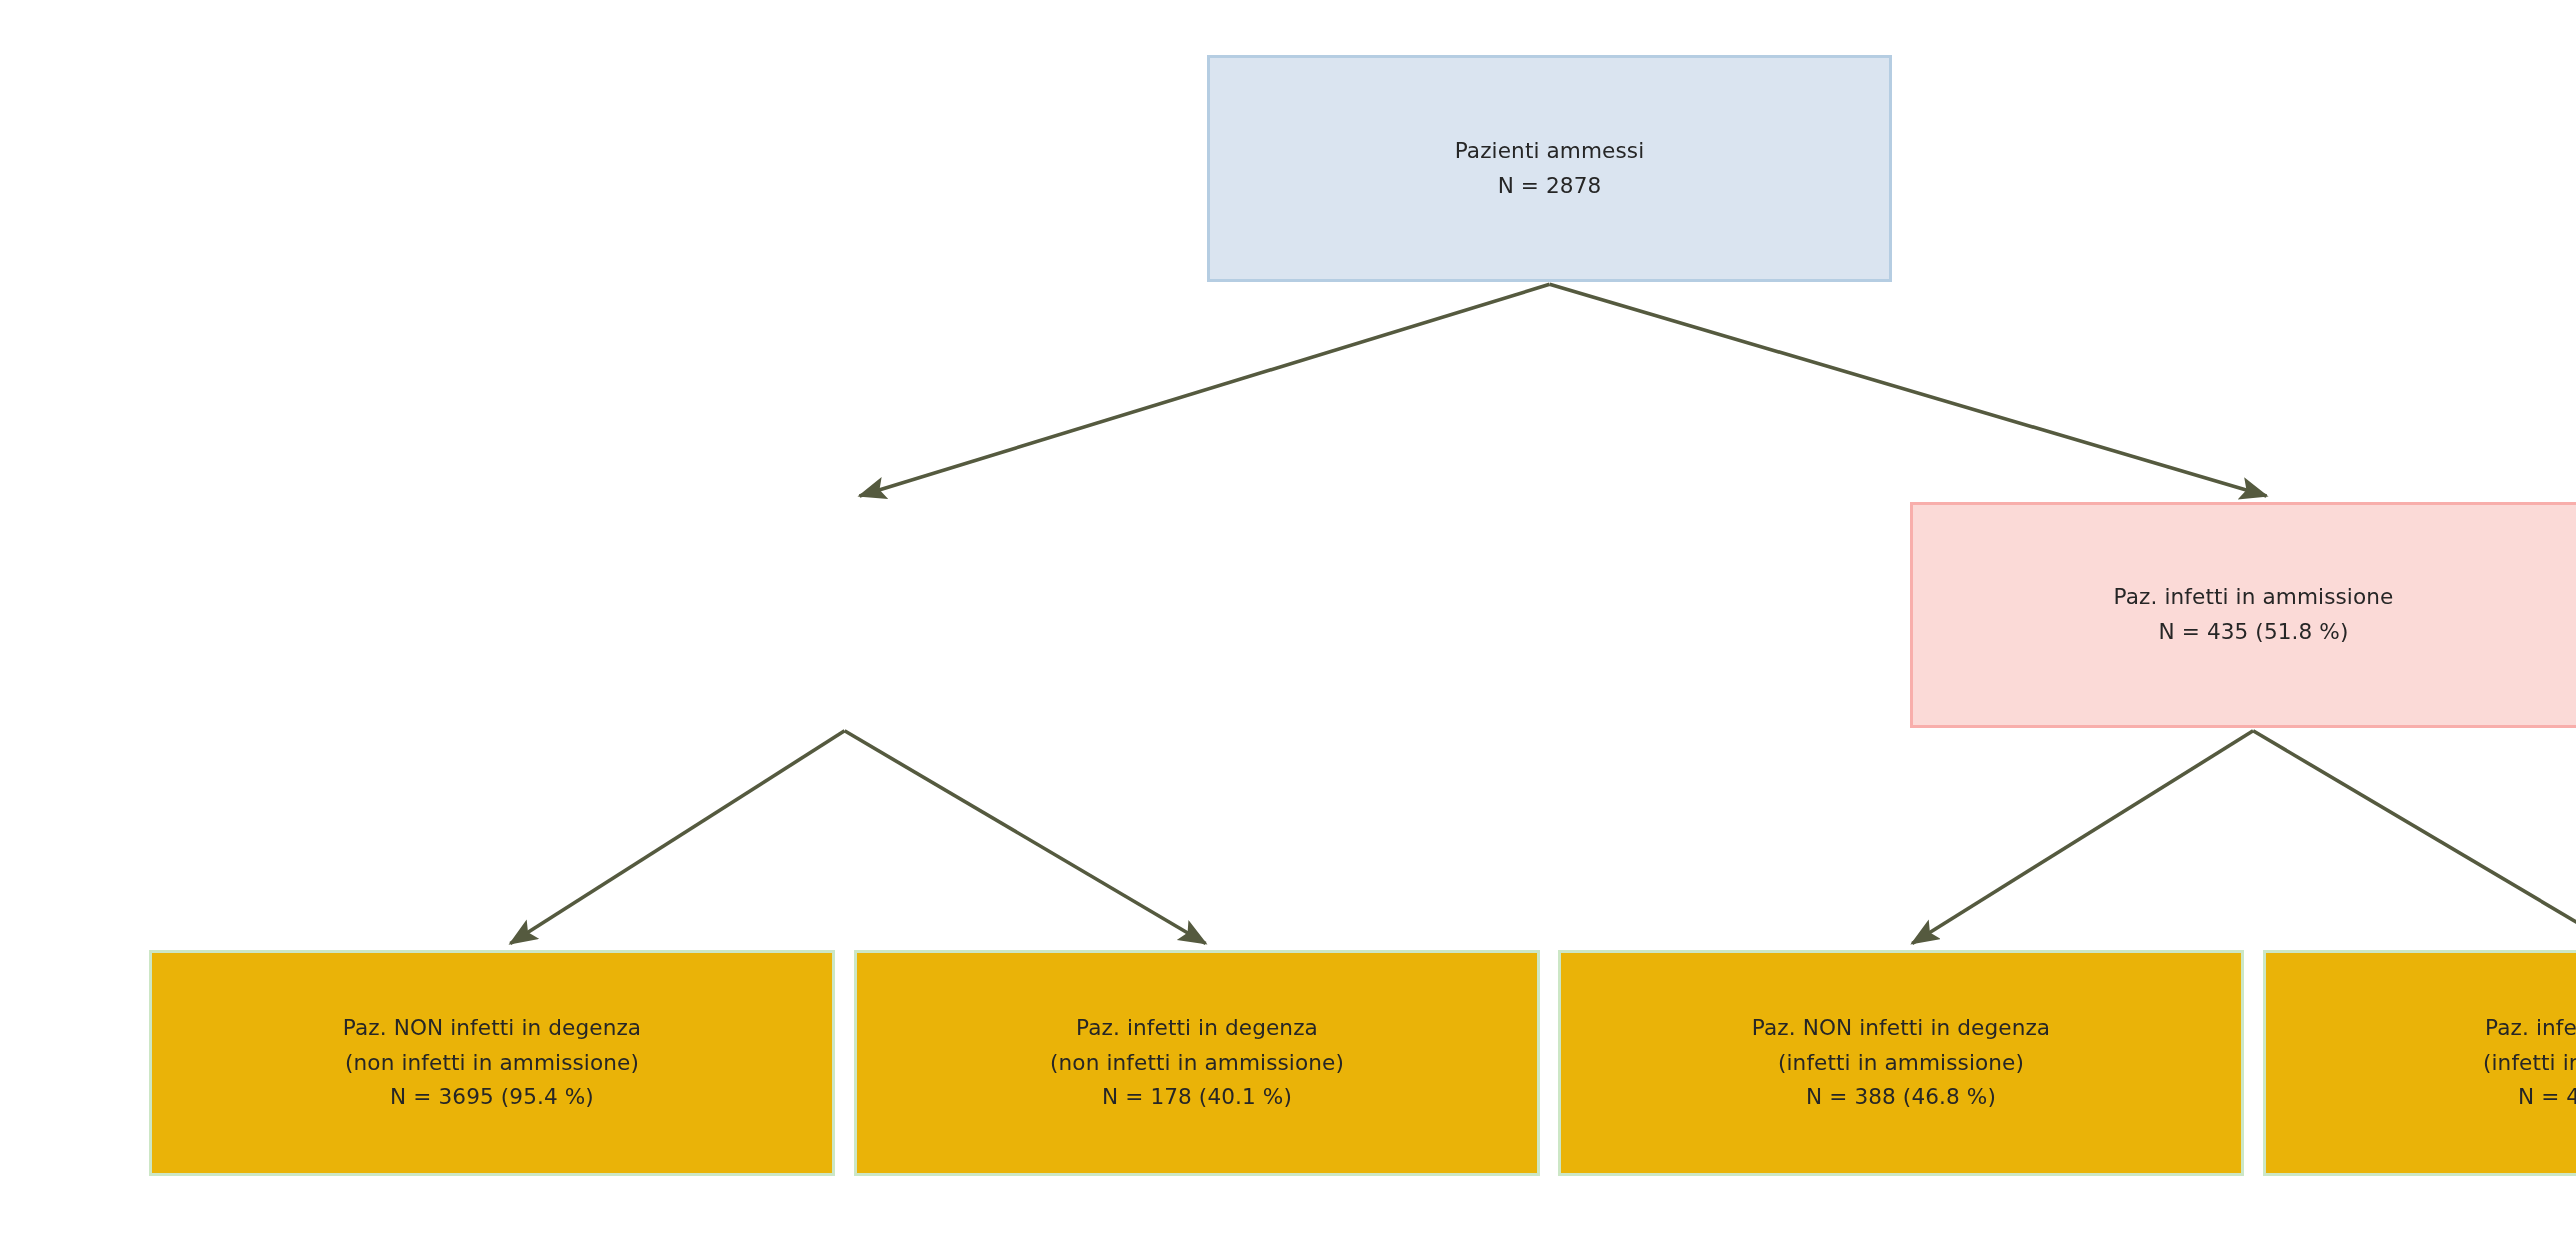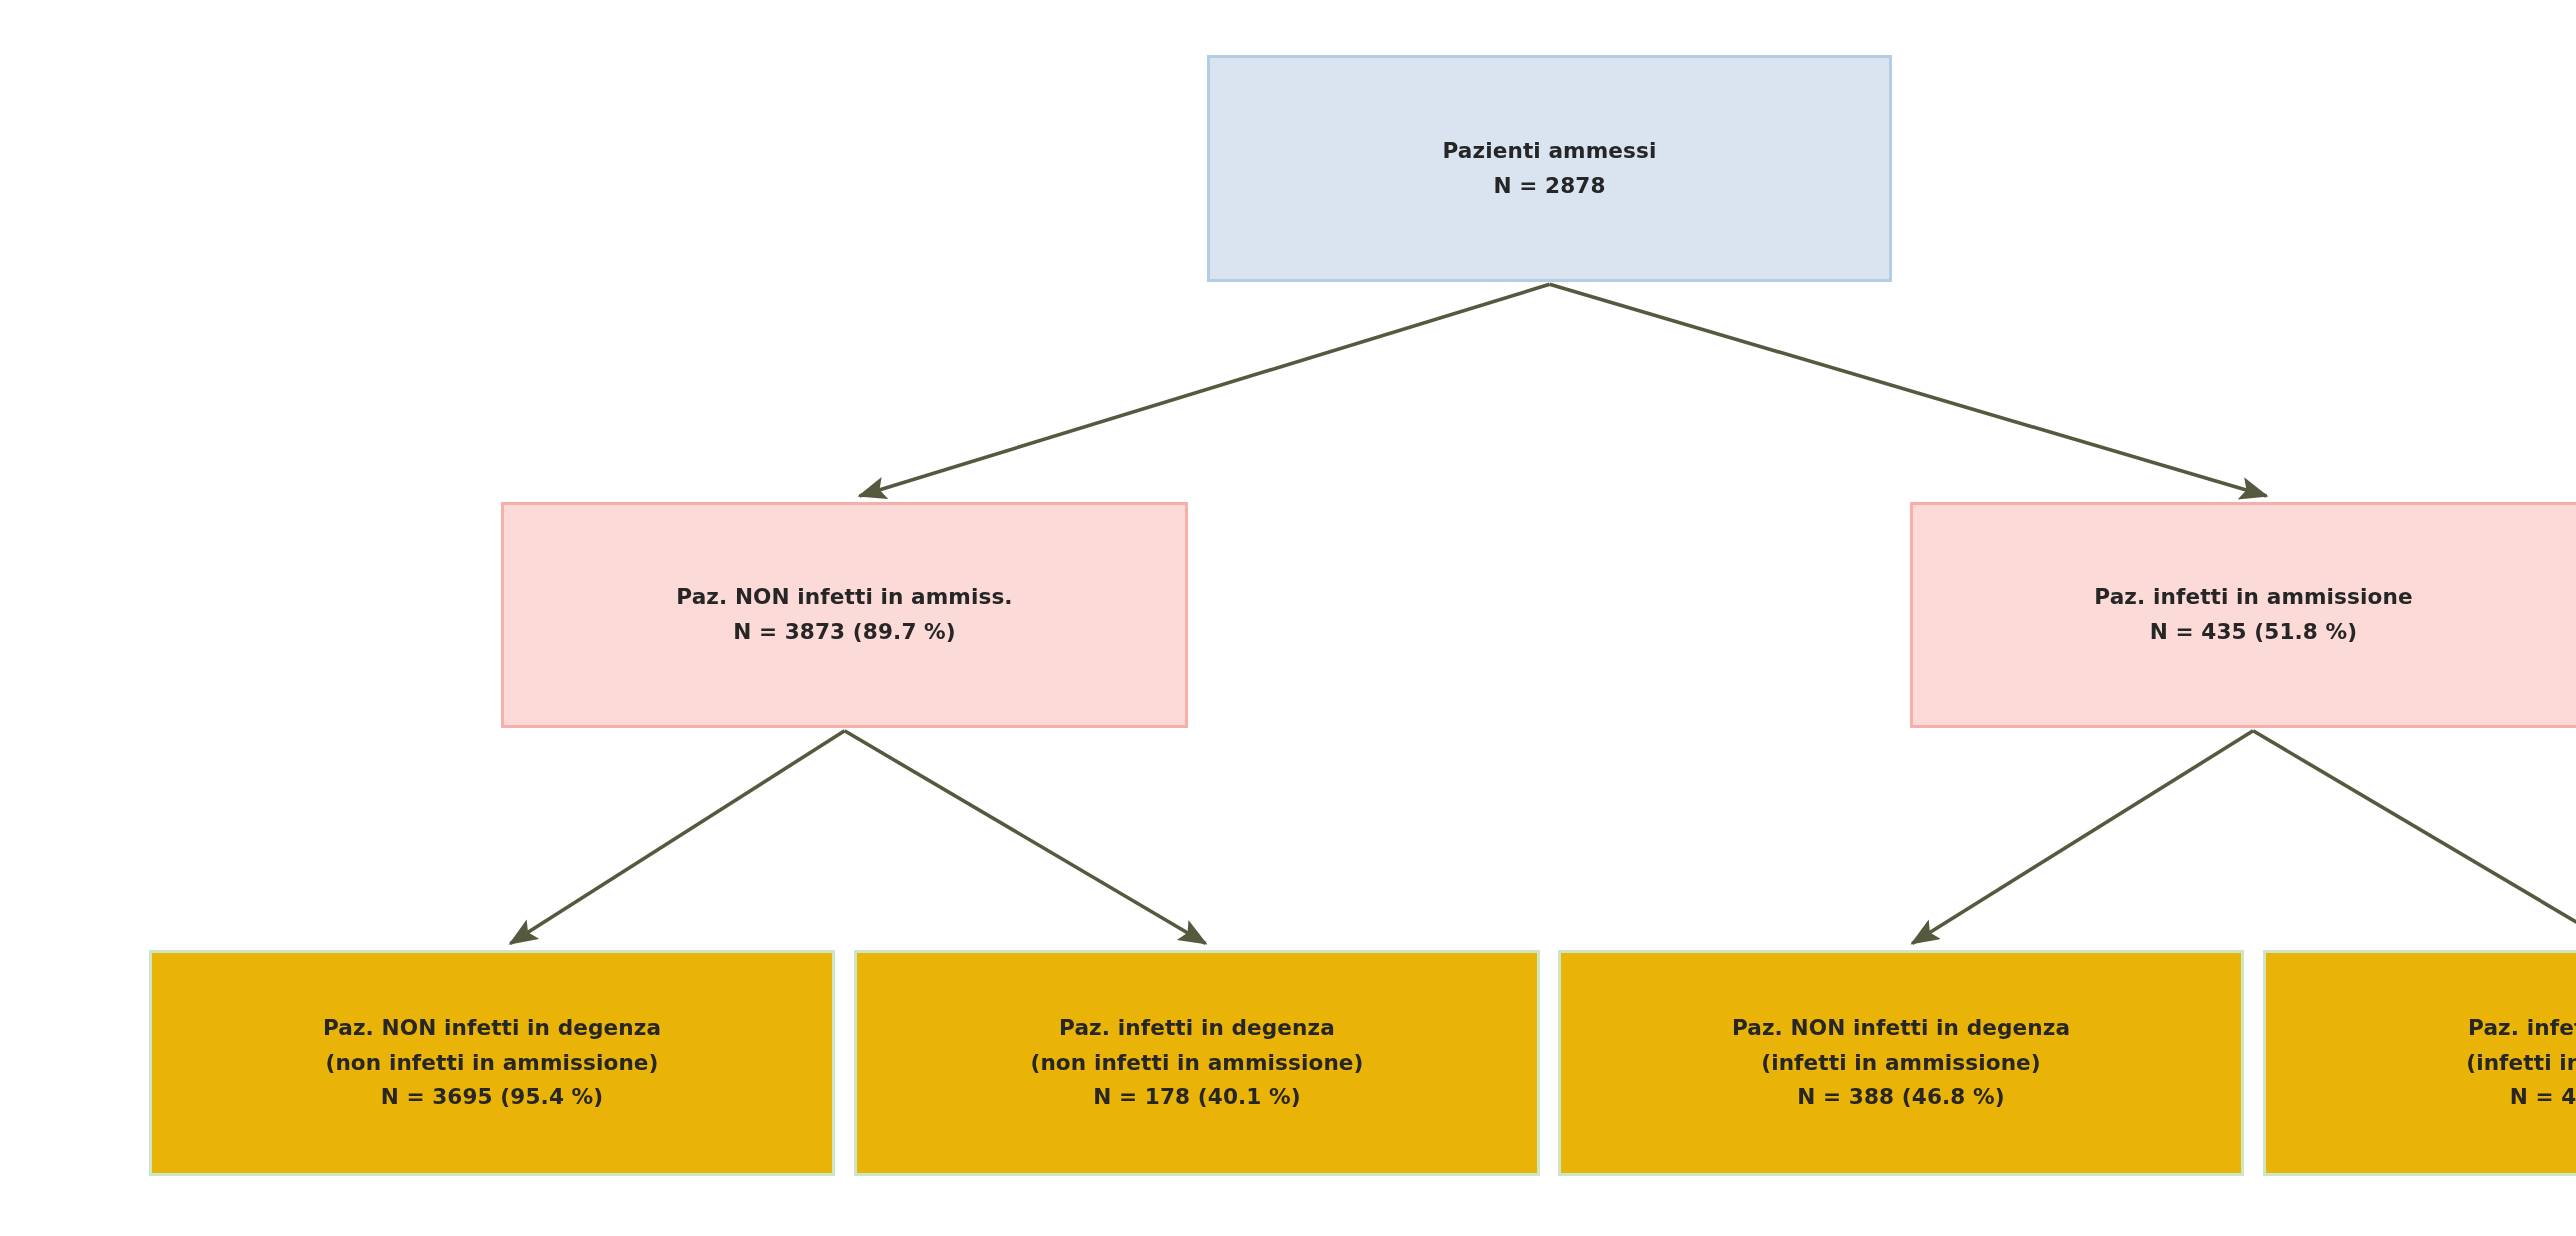--- a/index.html
+++ b/index.html
@@ -36,21 +36,20 @@
     justify-content: center;
     text-align: center;
     color: #262626;
     font-size: 21.6px;
     line-height: 1.62;
     letter-spacing: 0.1px;
   }
   .node .line {
     display: block;
     white-space: nowrap;
-    font-weight: bold;
   }
   
   .node-root {
     left: 1207px;
     top: 55px;
     width: 685px;
     height: 227px;
     background: #dae4f0;
     border: 3.1px solid #b5cde2;
   }
@@ -98,24 +97,20 @@
       <line x1="4374" y1="1419" x2="3712" y2="1832"></line>
       <line x1="4374" y1="1419" x2="5072" y2="1832"></line>
     </g>
   </svg>
 
   <div class="node node-root">
     <span class="line">Pazienti ammessi</span>
     <span class="line">N = 2878</span>
   </div>
 
-  <div class="node node-pink node-pink-left">
-    <span class="line">Paz. NON infetti in ammiss.</span>
-    <span class="line">N = 3873 (89.7 %)</span>
-  </div>
 
   <div class="node node-pink node-pink-right">
     <span class="line">Paz. infetti in ammissione</span>
     <span class="line">N = 435 (51.8 %)</span>
   </div>
 
   <div class="node node-green node-green-1">
     <span class="line">Paz. NON infetti in degenza</span>
     <span class="line">(non infetti in ammissione)</span>
     <span class="line">N = 3695 (95.4 %)</span>

